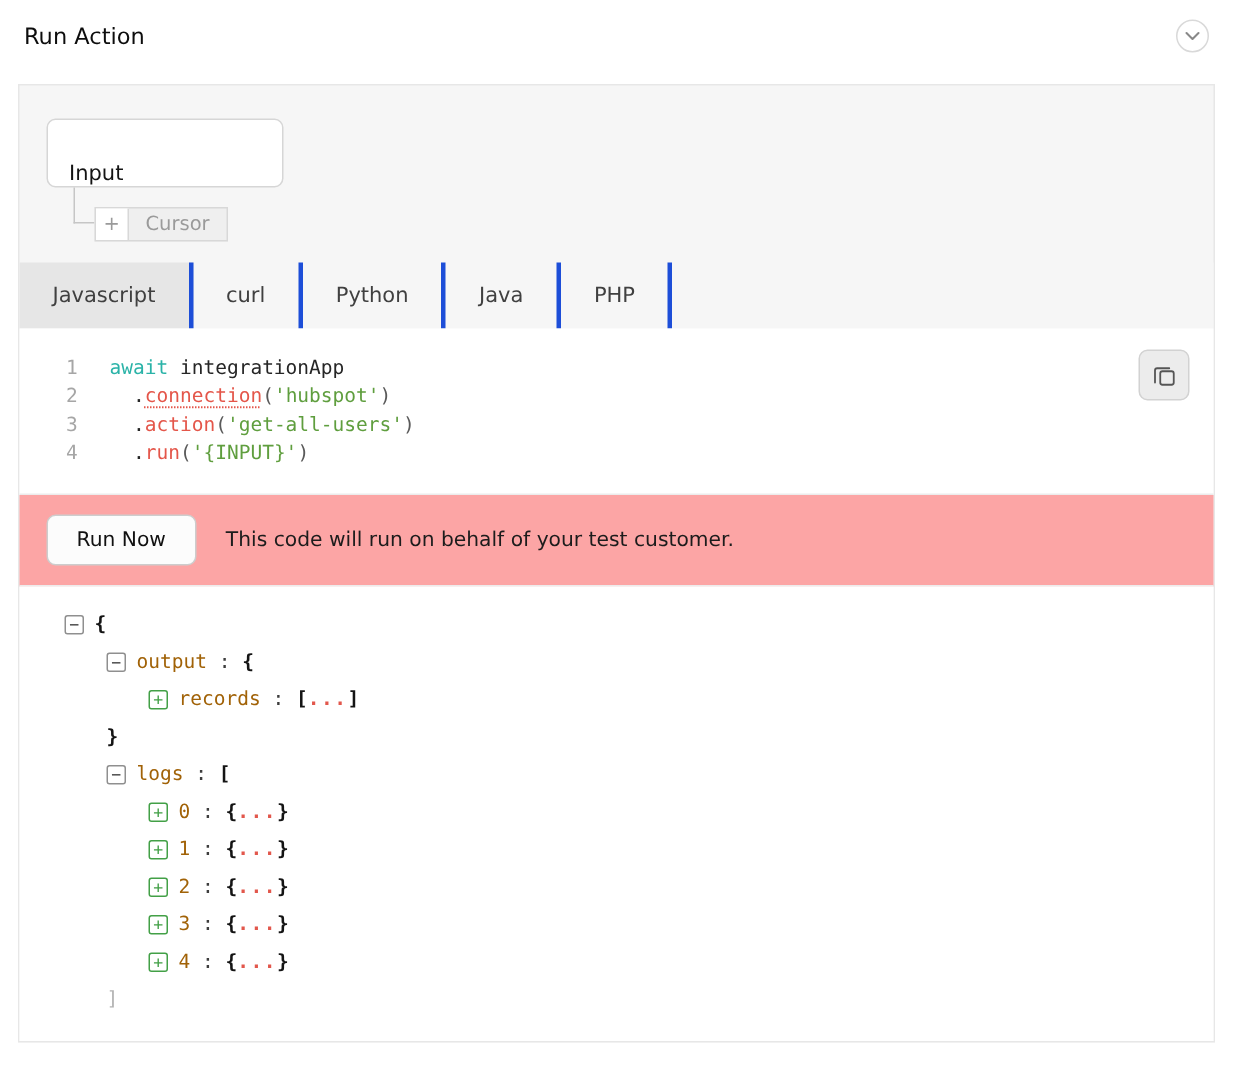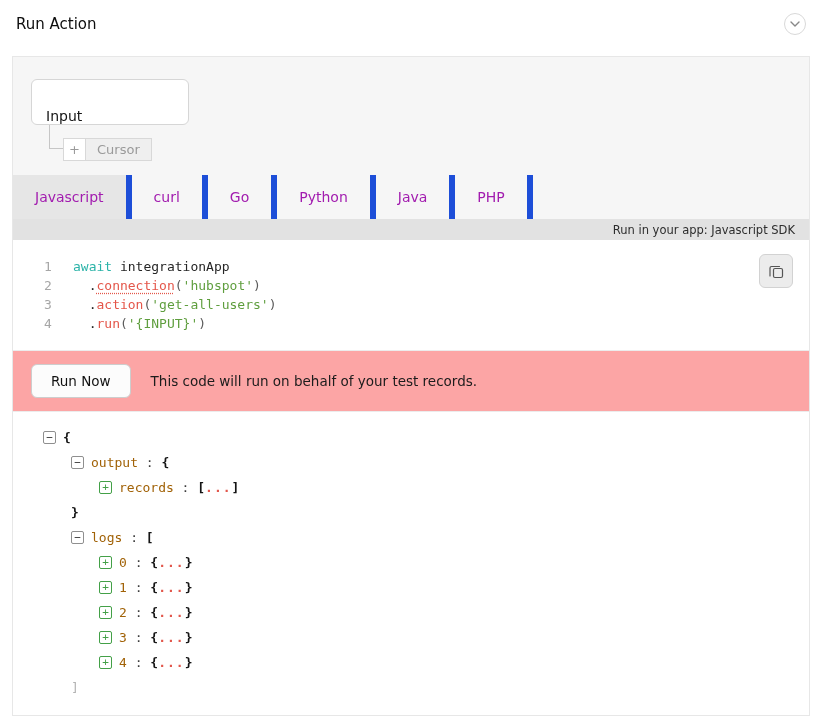--- a/index.html
+++ b/index.html
@@ -23,22 +23,22 @@
   .connector{position:absolute;left:36px;top:68px;width:14px;height:24px;
              border-left:1px solid #c6c6c6;border-bottom:1px solid #c6c6c6}
   .cursor-chip{position:absolute;left:50px;top:81px;display:flex;align-items:center;height:23px;
                border:1px solid #d8d8d8;background:#efefef;cursor:pointer}
   .plus-cell{width:22px;height:21px;background:#fff;border-right:1px solid #d8d8d8;
              display:flex;align-items:center;justify-content:center;color:#9a9a9a;font-size:13px}
   .cursor-cell{padding:0 11px;color:#9a9a9a;font-size:13px}
 
   
   .tabs{display:flex;background:#f6f6f6}
-  .tab{padding:0 22px;height:44px;display:flex;align-items:center;font-size:14px;color:#a21caf;
-       border-right:6px solid #1d4ed8;cursor:pointer}
+  .tab{padding:0 22px;height:44px;display:flex;align-items:center;font-size:14px;color:#404040;
+       border-right:3px solid #1d4ed8;cursor:pointer}
   .tab.active{background:#e6e6e6}
 
   
   .sdk-bar{height:21px;background:#e2e2e2;display:flex;align-items:center;justify-content:flex-end;
            padding-right:14px;font-size:11.5px;color:#2d2d2d}
 
   
   .code-section{background:#fff;position:relative;padding:17px 0;border-bottom:1px solid #ececec;
                 font-family:"DejaVu Sans Mono","Liberation Mono",monospace;font-size:13px;line-height:19px}
   .code-line{display:flex;white-space:pre}
@@ -93,48 +93,44 @@
     <div class="connector"></div>
     <div class="cursor-chip">
       <span class="plus-cell">+</span>
       <span class="cursor-cell">Cursor</span>
     </div>
   </div>
 
   <div class="tabs">
       <div class="tab active">Javascript</div>
       <div class="tab">curl</div>
-      <div class="tab">Go</div>
       <div class="tab">Python</div>
       <div class="tab">Java</div>
       <div class="tab">PHP</div>
     </div>
 
-  <div class="sdk-bar">
-    <span>Run in your app: Javascript SDK</span>
-  </div>
 
   <div class="code-section">
     <div>
         <div class="code-line"><span class="ln">1</span><span class="tok-keyword">await </span><span class="tok-plain">integrationApp</span></div>
         <div class="code-line"><span class="ln">2</span><span class="tok-plain">  .</span><span class="tok-method-underline">connection</span><span class="tok-punct">(</span><span class="tok-string">'hubspot'</span><span class="tok-punct">)</span></div>
         <div class="code-line"><span class="ln">3</span><span class="tok-plain">  .</span><span class="tok-method">action</span><span class="tok-punct">(</span><span class="tok-string">'get-all-users'</span><span class="tok-punct">)</span></div>
         <div class="code-line"><span class="ln">4</span><span class="tok-plain">  .</span><span class="tok-method">run</span><span class="tok-punct">(</span><span class="tok-string">'{INPUT}'</span><span class="tok-punct">)</span></div>
       </div>
     <div class="copy-btn">
       <svg width="15" height="15" viewBox="0 0 15 15">
         <rect x="4.5" y="4.5" width="9" height="9" rx="1.5" fill="none" stroke="#555" stroke-width="1.2"></rect>
         <path d="M10.5,2.5 h-8 a1.5,1.5 0 0 0 -1.5,1.5 v8" fill="none" stroke="#555" stroke-width="1.2" stroke-linecap="round"></path>
       </svg>
     </div>
   </div>
 
   <div class="run-row">
     <button class="run-btn">Run Now</button>
-    <span class="run-note">This code will run on behalf of your test records.</span>
+    <span class="run-note">This code will run on behalf of your test customer.</span>
   </div>
 
   <div class="tree-section">
       <div class="tree-row" style="margin-left: 0px;"><span class="toggle minus">−</span><span class="seg-brace">{</span></div>
       <div class="tree-row" style="margin-left: 28px;"><span class="toggle minus">−</span><span class="seg-key">output</span><span class="seg-colon"> : </span><span class="seg-brace">{</span></div>
       <div class="tree-row" style="margin-left: 56px;"><span class="toggle plus">+</span><span class="seg-key">records</span><span class="seg-colon"> : </span><span class="seg-brace">[</span><span class="seg-dots">...</span><span class="seg-brace">]</span></div>
       <div class="tree-row" style="margin-left: 28px;"><span class="seg-brace">}</span></div>
       <div class="tree-row" style="margin-left: 28px;"><span class="toggle minus">−</span><span class="seg-key">logs</span><span class="seg-colon"> : </span><span class="seg-brace">[</span></div>
       <div class="tree-row" style="margin-left: 56px;"><span class="toggle plus">+</span><span class="seg-key">0</span><span class="seg-colon"> : </span><span class="seg-brace">{</span><span class="seg-dots">...</span><span class="seg-brace">}</span></div>
       <div class="tree-row" style="margin-left: 56px;"><span class="toggle plus">+</span><span class="seg-key">1</span><span class="seg-colon"> : </span><span class="seg-brace">{</span><span class="seg-dots">...</span><span class="seg-brace">}</span></div>

